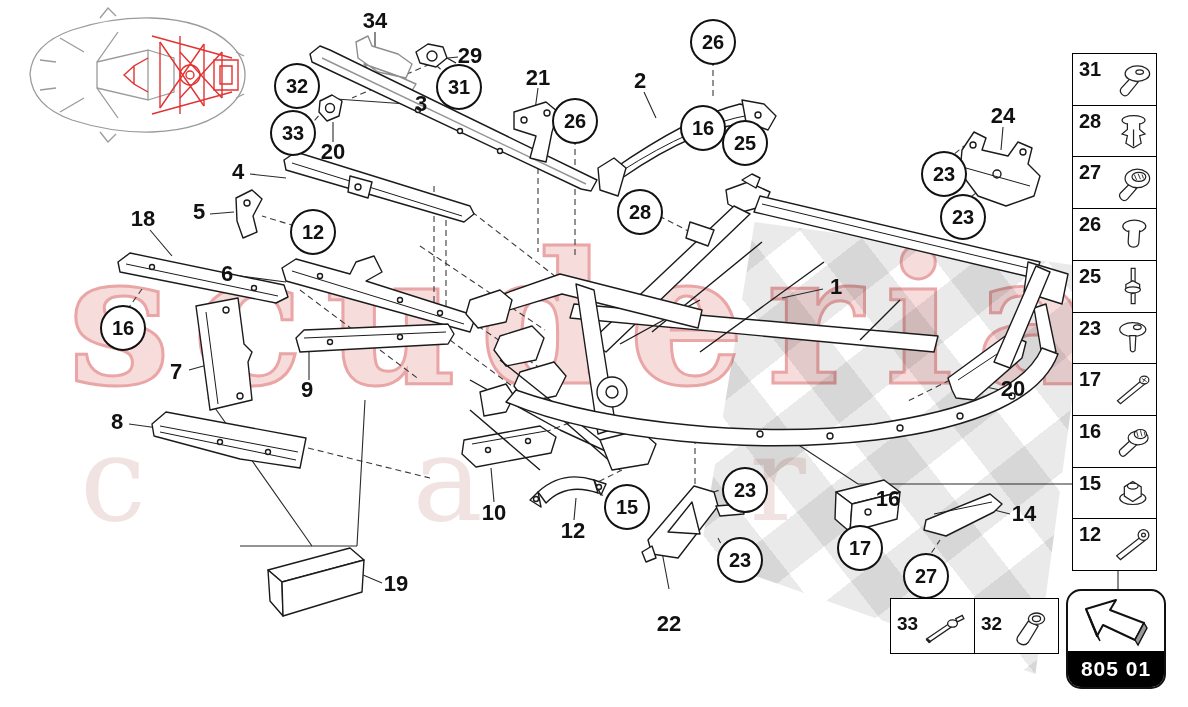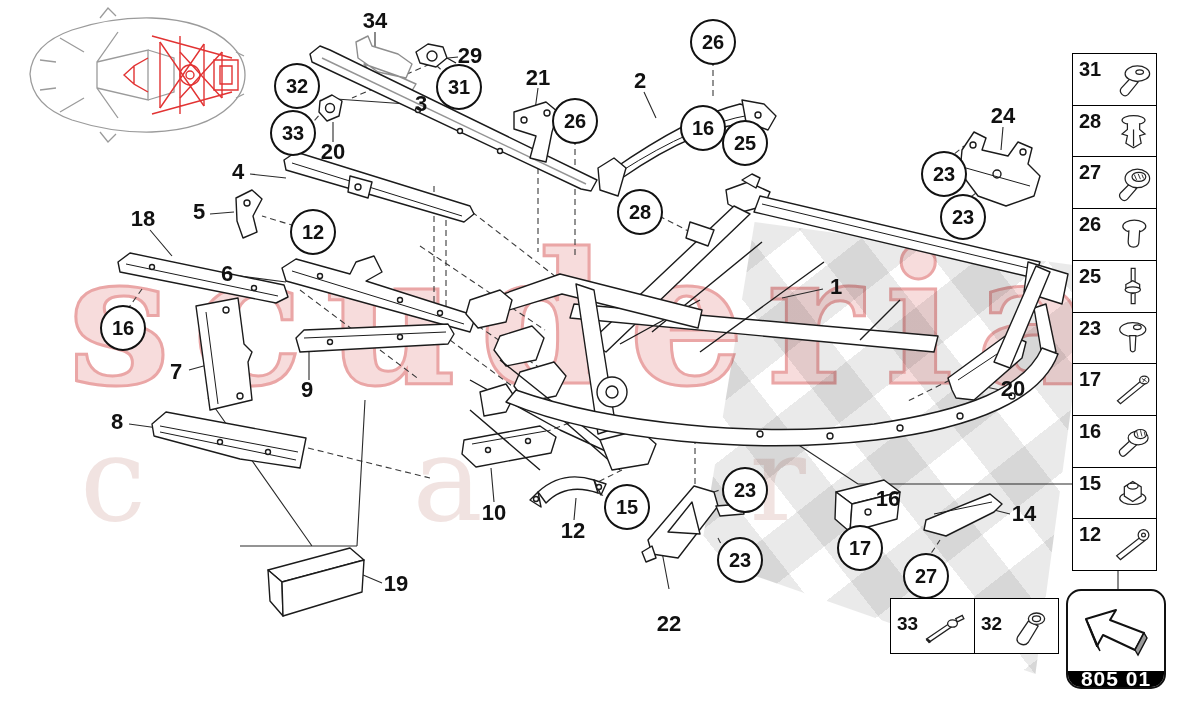--- a/index.html
+++ b/index.html
@@ -36,21 +36,21 @@
       border:1.5px solid #000;background:#fff;display:flex;}
   .lg-cell{flex:1;position:relative;}
   .lg-cell + .lg-cell{border-left:1.4px solid #000;}
   .lg-num{position:absolute;left:6px;top:14px;font-weight:700;font-size:19px;color:#111;}
   .lg-ic{position:absolute;right:2px;top:50%;transform:translateY(-50%);}
   
   .badge{position:absolute;left:1066px;top:589px;width:96px;height:96px;z-index:5;
       border:2.6px solid #111;border-radius:15px;background:#fff;overflow:hidden;
       display:flex;flex-direction:column;}
   .badge-top{flex:1;display:flex;align-items:center;justify-content:center;}
-  .badge-band{height:16px;background:#000;color:#fff;font-weight:700;font-size:21px;
+  .badge-band{height:36px;background:#000;color:#fff;font-weight:700;font-size:21px;
       display:flex;align-items:center;justify-content:center;letter-spacing:1px;}
 </style>
 </head>
 <body>
 
 <div class="stage">
 
   <div class="wm1">scuderia</div>
   <div class="wm2">c   a   r      p   a   r   t   s</div>
   <div class="checker"></div>

